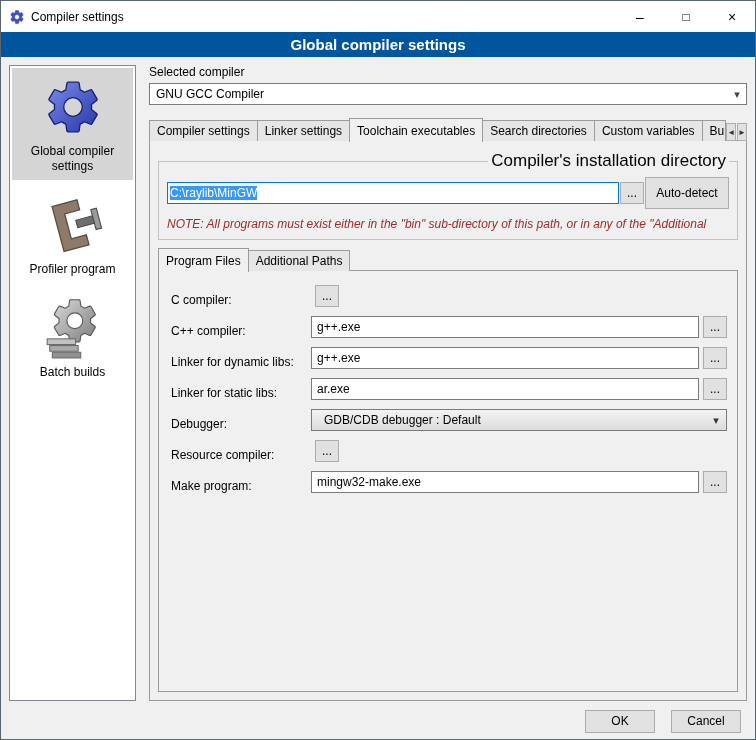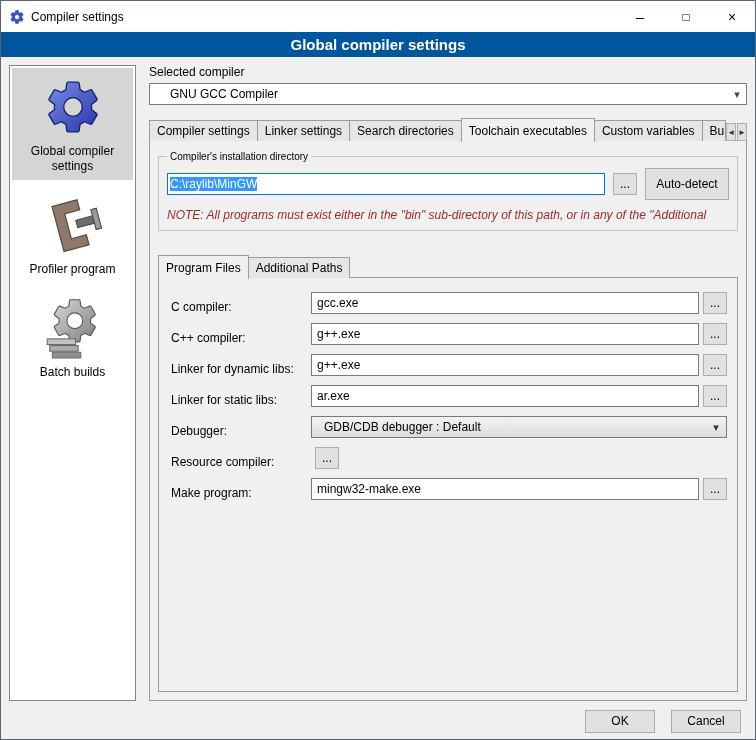--- a/index.html
+++ b/index.html
@@ -38,21 +38,21 @@
     text-align:center; font-size:12px; color:#000;
   }
   .side-item.selected { background:#d5d5d5; }
   .side-icon { width:62px; height:62px; margin-bottom:6px; }
   .side-label { line-height:1.25; }
   
   .main { flex:1; display:flex; flex-direction:column; min-width:0; }
   .field-label, .small-label { font-size:12px; color:#000; }
   .combo {
     height:22px; border:1px solid #7a7a7a; background:#fff; display:flex;
-    align-items:center; font-size:12px; padding-left:20px; margin-top:4px;
+    align-items:center; font-size:12px; padding-left:6px; margin-top:4px;
   }
   .combo .val { flex:1; white-space:nowrap; overflow:hidden; }
   .combo .arrow { width:18px; text-align:center; color:#444; font-size:11px; }
   .btn-row { display:flex; justify-content:flex-end; margin-top:8px; }
   .btn {
     height:22px; background:#e1e1e1; border:1px solid #adadad; font-size:12px;
     color:#000; display:flex; align-items:center; justify-content:center; cursor:default;
     font-family:"Liberation Sans", sans-serif;
   }
   .btn.disabled { color:#9a9a9a; border-color:#bfbfbf; background:#ececec; }
@@ -75,34 +75,34 @@
   }
   .scrollbtn + .scrollbtn { margin-left:1px; }
   .tab-panel {
     border:1px solid #9b9b9b; background:#f0f0f0; flex:1; margin-top:-1px;
     padding:10px 8px 8px 8px; display:flex; flex-direction:column; min-height:0;
   }
   
   fieldset.groupbox {
     border:1px solid #c3c3c3; padding:6px 8px 8px 8px; margin:0 0 4px 0;
   }
-  fieldset.groupbox legend { font-size:10px; padding:0 3px; }
-  .dir-row { display:flex; gap:8px; align-items:center; }
+  fieldset.groupbox legend { font-size:17px; padding:0 3px;text-align:right; }
+  .dir-row { display:flex; gap:1px; align-items:center; }
   .text-display {
     flex:1; height:22px; border:1px solid #0078d7; background:#fff;
     display:flex; align-items:center; padding:0 2px; font-size:12px; overflow:hidden;
   }
   .sel-text { background:#3399ff; color:#fff; white-space:nowrap; }
   .btn-mini { width:24px; height:22px; }
   .btn-auto { width:84px; height:32px; }
   .note {
     margin-top:8px; font-size:12px; color:#a02b2b; white-space:nowrap; overflow:hidden;font-style:italic;
   }
   
-  .inner-strip { margin-top:20px; }
+  .inner-strip { margin-top:4px; }
   .inner-panel {
     border:1px solid #9b9b9b; background:#f0f0f0; margin-top:-1px; flex:1;
     padding:14px 10px 10px 12px;
   }
   .frow { display:flex; align-items:flex-end; margin-bottom:9px; }
   .frow .flabel { width:140px; font-size:12px; }
   .frow input {
     flex:1; height:22px; border:1px solid #7a7a7a; background:#fff;
     font-size:12px; padding:0 5px; font-family:"Liberation Sans", sans-serif;
   }
@@ -199,22 +199,22 @@
 
       <div class="combo">
         <span class="val">GNU GCC Compiler</span>
         <span class="arrow">▾</span>
       </div>
 
 
       <div class="tabstrip">
         <div class="tab">Compiler settings</div>
         <div class="tab">Linker settings</div>
+        <div class="tab active">Toolchain executables</div>
         <div class="tab">Search directories</div>
-        <div class="tab active">Toolchain executables</div>
         <div class="tab">Custom variables</div>
         <div class="tab cut">Buil</div>
         <div class="tab-spacer"></div>
         <div class="scrollbtn">◄</div>
         <div class="scrollbtn">►</div>
       </div>
 
       <div class="tab-panel">
 
         <fieldset class="groupbox">
@@ -231,21 +231,20 @@
 
         <div class="tabstrip inner-strip">
           <div class="tab active">Program Files</div>
           <div class="tab">Additional Paths</div>
         </div>
 
         <div class="inner-panel">
 
           <div class="frow">
             <span class="flabel">C compiler:</span>
-            <input value="gcc.exe" style="">
             <button class="btn btn-mini">...</button>
           </div>
 
           <div class="frow">
             <span class="flabel">C++ compiler:</span>
             <input value="g++.exe" style="">
             <button class="btn btn-mini">...</button>
           </div>
 
           <div class="frow">

